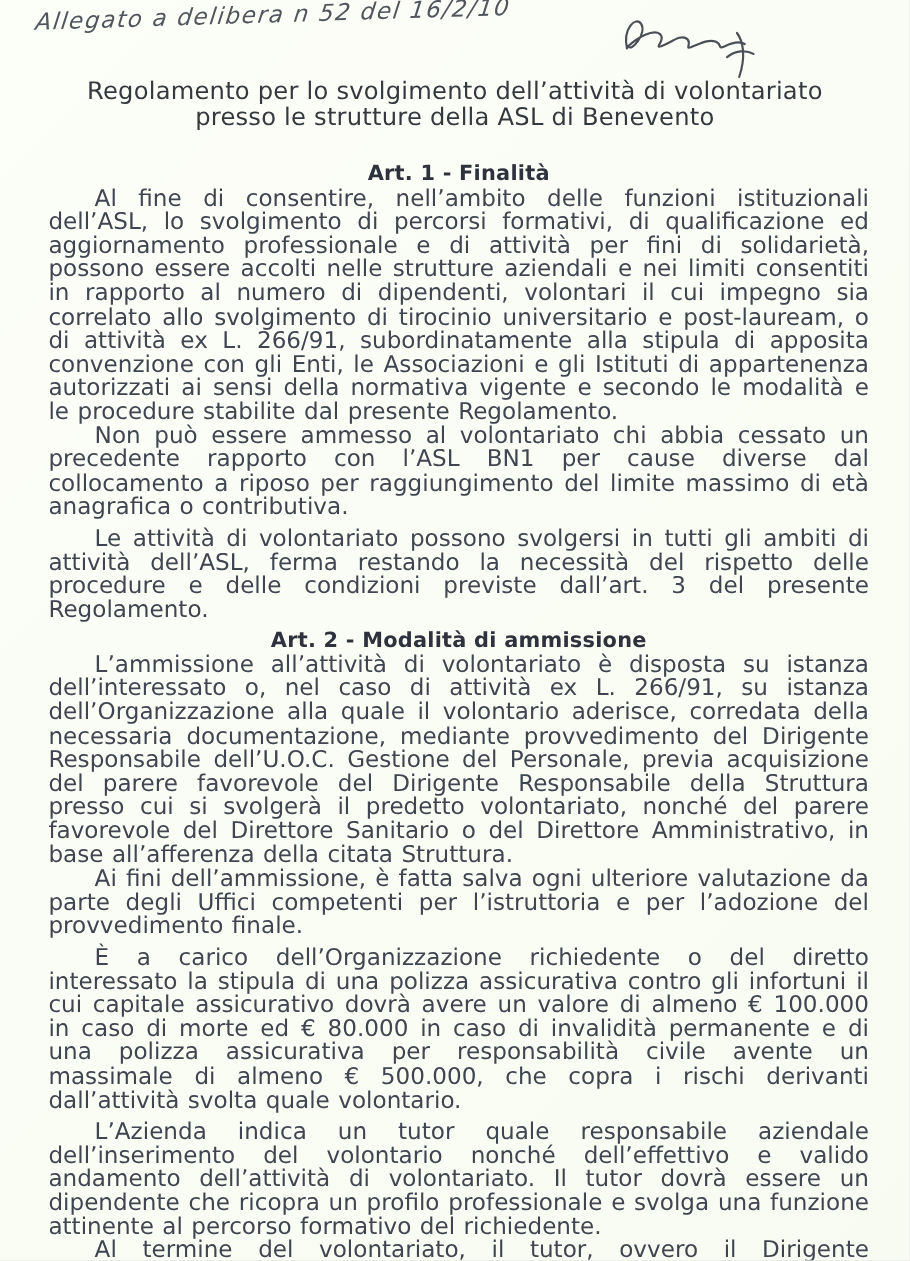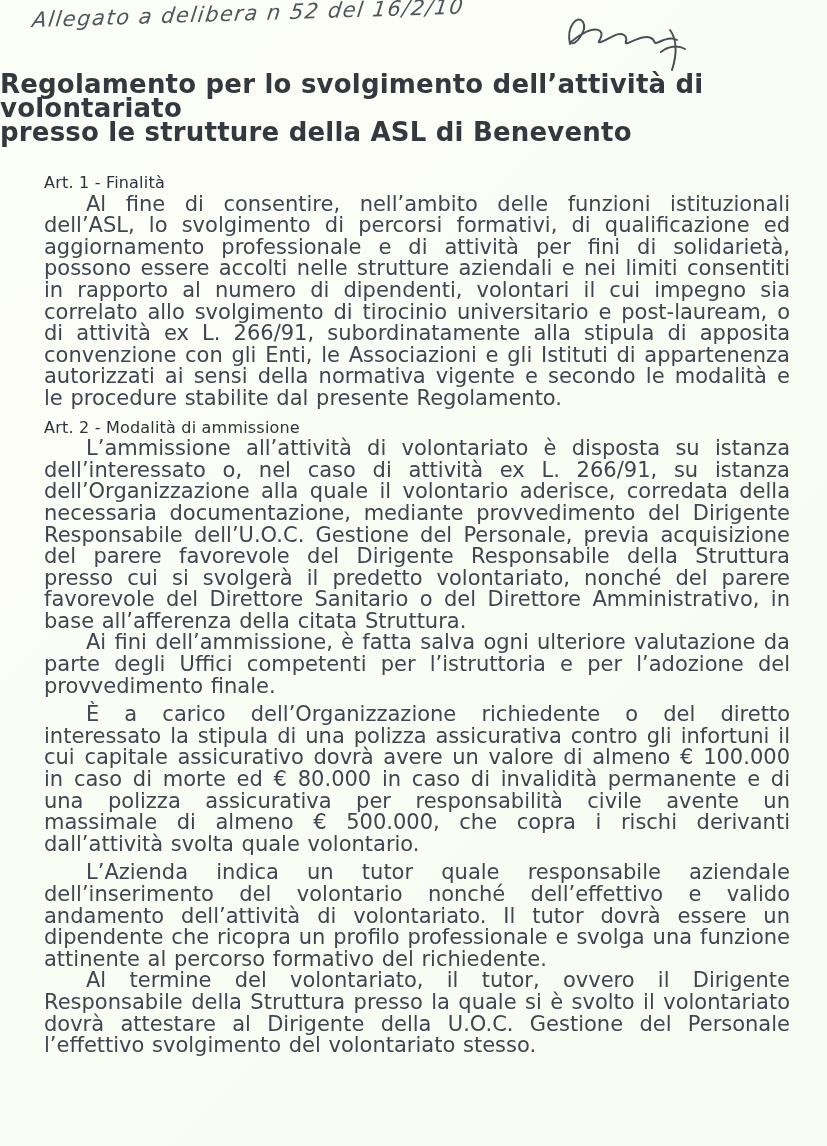--- a/index.html
+++ b/index.html
@@ -34,38 +34,39 @@
     white-space: nowrap;
   }
   .sig {
     position: absolute;
     left: 530px;
     top: 2px;
   }
   
   .doc-title {
     margin: 10px 0 28px 0;
-    text-align: left;
-    font-size: 26px;
-    font-weight: bold;
+    text-align: center;
+    font-size: 22px;
+    font-weight: normal;
     line-height: 24px;
     color: #34383f;
     letter-spacing: 0.2px;
   }
   .doc-title span { display: block; }
   
   .doc-body {
     padding: 0 37px 0 44px;
   }
   .article { margin: 0; }
   .article + .article { margin-top: 7px; }
   .art-heading {
     margin: 7px 0 0 0;
-    font-size: 16px;
-    font-weight: normal;
+    text-align: center;
+    font-size: 19px;
+    font-weight: bold;
     line-height: 21.6px;
     color: #2e323c;
     letter-spacing: 0.2px;
   }
   .para {
     margin: 0;
     text-align: justify;
     text-indent: 42px;
     font-size: 21px;
     line-height: 21.6px;
@@ -89,23 +90,25 @@
   <h1 class="doc-title">
     <span>Regolamento per lo svolgimento dell’attività di volontariato</span>
     <span>presso le strutture della ASL di Benevento</span>
   </h1>
 
   <div class="doc-body">
 
     <section class="article">
       <h2 class="art-heading">Art. 1 - Finalità</h2>
       <p class="para">Al fine di consentire, nell’ambito delle funzioni istituzionali dell’ASL, lo svolgimento di percorsi formativi, di qualificazione ed aggiornamento professionale e di attività per fini di solidarietà, possono essere accolti nelle strutture aziendali e nei limiti consentiti in rapporto al numero di dipendenti, volontari il cui impegno sia correlato allo svolgimento di tirocinio universitario e post-lauream, o di attività ex L. 266/91, subordinatamente alla stipula di apposita convenzione con gli Enti, le Associazioni e gli Istituti di appartenenza autorizzati ai sensi della normativa vigente e secondo le modalità e le procedure stabilite dal presente Regolamento.</p>
+      <p class="para">Non può essere ammesso al volontariato chi abbia cessato un precedente rapporto con l’ASL BN1 per cause diverse dal collocamento a riposo per raggiungimento del limite massimo di età anagrafica o contributiva.</p>
     </section>
 
     <section class="article">
+      <p class="para">Le attività di volontariato possono svolgersi in tutti gli ambiti di attività dell’ASL, ferma restando la necessità del rispetto delle procedure e delle condizioni previste dall’art. 3 del presente Regolamento.</p>
     </section>
 
     <section class="article">
       <h2 class="art-heading">Art. 2 - Modalità di ammissione</h2>
       <p class="para">L’ammissione all’attività di volontariato è disposta su istanza dell’interessato o, nel caso di attività ex L. 266/91, su istanza dell’Organizzazione alla quale il volontario aderisce, corredata della necessaria documentazione, mediante provvedimento del Dirigente Responsabile dell’U.O.C. Gestione del Personale, previa acquisizione del parere favorevole del Dirigente Responsabile della Struttura presso cui si svolgerà il predetto volontariato, nonché del parere favorevole del Direttore Sanitario o del Direttore Amministrativo, in base all’afferenza della citata Struttura.</p>
       <p class="para">Ai fini dell’ammissione, è fatta salva ogni ulteriore valutazione da parte degli Uffici competenti per l’istruttoria e per l’adozione del provvedimento finale.</p>
     </section>
 
     <section class="article">
       <p class="para">È a carico dell’Organizzazione richiedente o del diretto interessato la stipula di una polizza assicurativa contro gli infortuni il cui capitale assicurativo dovrà avere un valore di almeno € 100.000 in caso di morte ed € 80.000 in caso di invalidità permanente e di una polizza assicurativa per responsabilità civile avente un massimale di almeno € 500.000, che copra i rischi derivanti dall’attività svolta quale volontario.</p>

